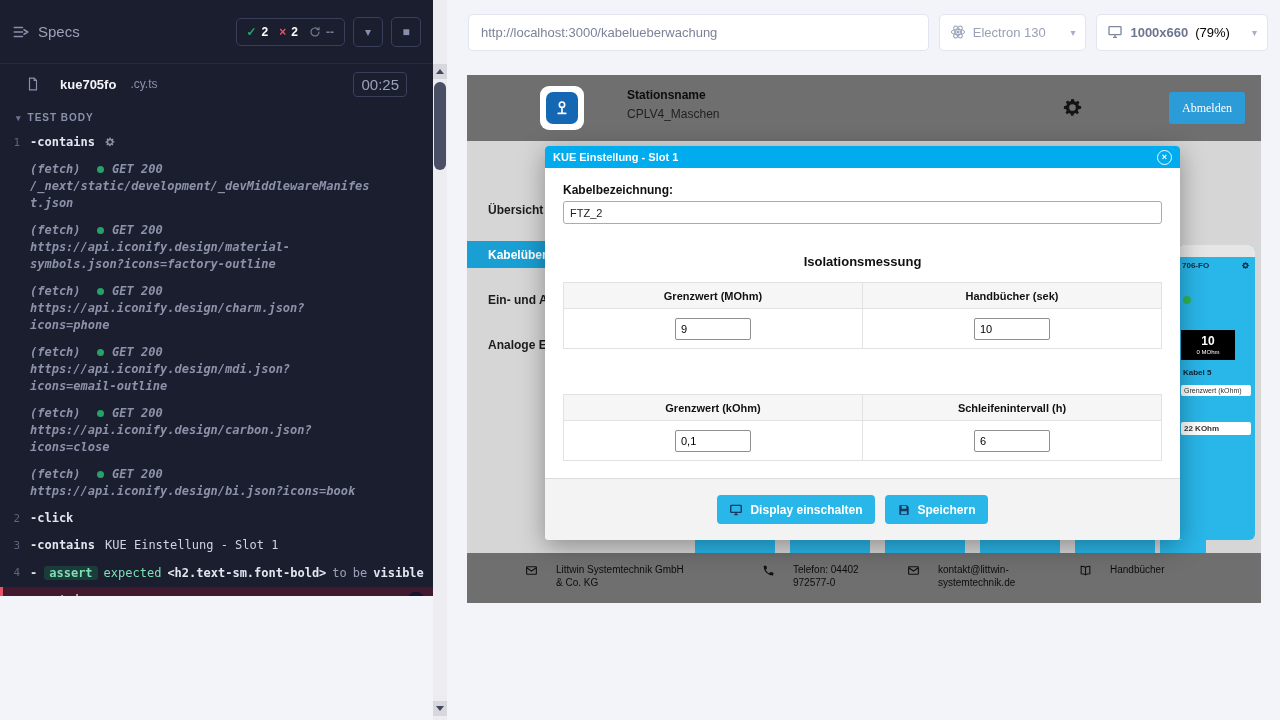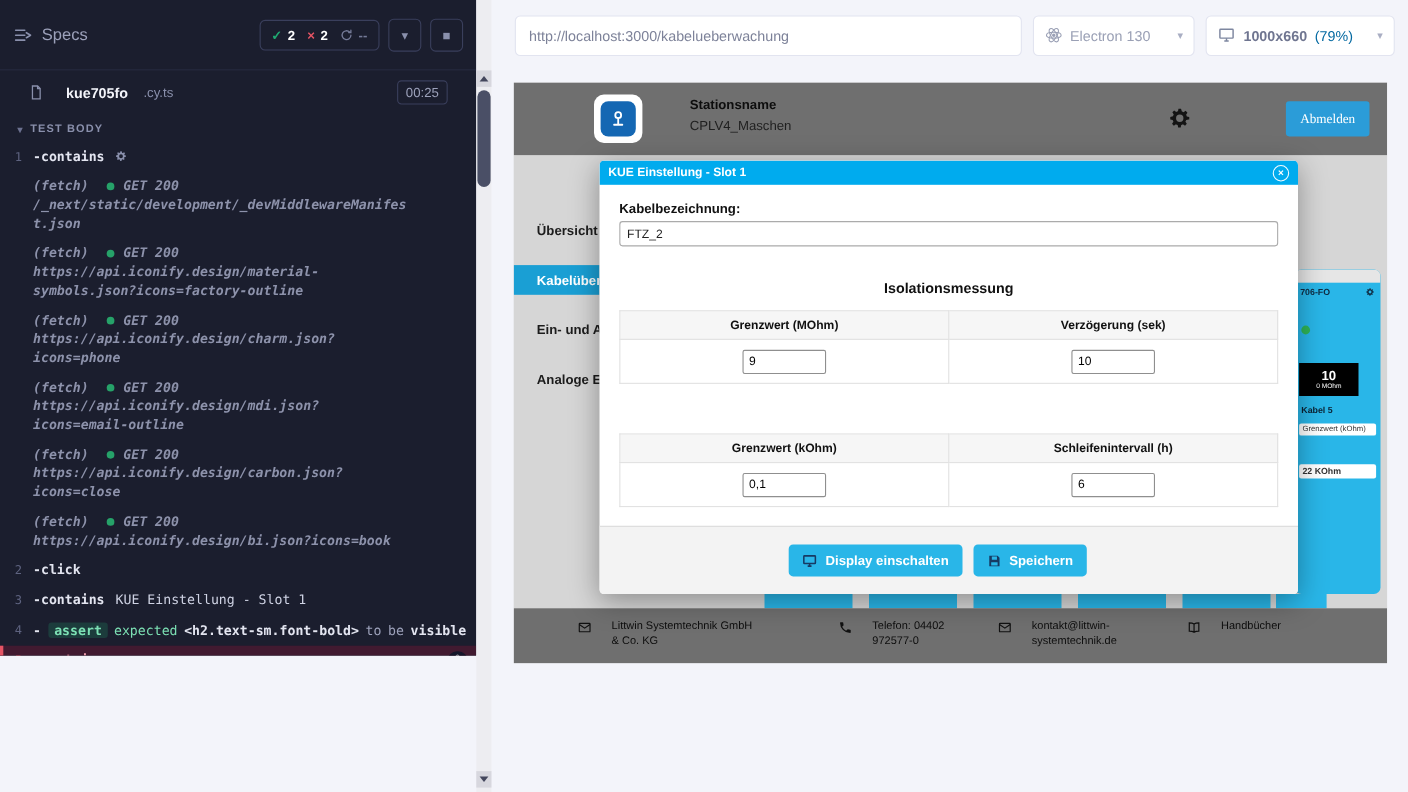--- a/index.html
+++ b/index.html
@@ -22,21 +22,21 @@
   .st b { color:#fff; font-weight:700; }
   .st.pend { color:#747a97; } .st.pend svg { width:12px; height:12px; }
   .sqbtn { width:30px; height:30px; background:transparent; border:1px solid #3a3f5c;
            border-radius:5px; color:#8a90ac; display:flex; align-items:center;
            justify-content:center; font-size:12px; cursor:pointer; }
   .spec-row { height:40px; display:flex; align-items:center; gap:20px; padding:0 26px; }
   .spec-icon { color:#8a90ac; } .spec-icon svg{ width:14px; height:14px; }
   .spec-name { font-weight:700; color:#f3f4fa; font-size:13px; }
   .spec-ext  { color:#8a90ac; font-size:12px; margin-left:-6px; }
   .timer { margin-left:auto; border:1px solid #3a3f5c; border-radius:4px;
-           color:#9ca1ba; font-size:12px; padding:3px 7px; }
+           color:#9ca1ba; font-size:15px; padding:3px 7px; }
   .testbody { display:flex; align-items:center; gap:6px; padding:8px 0 6px 16px;
               color:#8a90ac; font-size:10px; letter-spacing:1px; font-weight:700; }
   .tb-chev { font-size:9px; color:#6c7190; }
 
   .log { font-family:"DejaVu Sans Mono", monospace; font-size:12px; }
   .crow { display:flex; align-items:flex-start; padding:5px 8px 5px 0; }
   .num { flex:none; width:30px; text-align:right; padding-right:10px;
          color:#5e6380; font-size:11px; line-height:17px; }
   .cmd { color:#e3e5f0; font-weight:700; line-height:17px; }
   .cdetail { color:#cfd3e4; margin-left:10px; line-height:17px; }
@@ -88,21 +88,21 @@
   .urlinput { width:462px; height:37px; border:1px solid #e2e4f0; border-radius:5px;
               background:#fff; color:#7d8299; font-size:13px; padding:0 12px;
               font-family:inherit; outline:none; }
   .select { height:37px; background:#fff; border:1px solid #e2e4f0; border-radius:5px;
             display:flex; align-items:center; gap:7px; padding:0 10px;
             color:#9aa0b5; font-size:13px; cursor:pointer; }
   .select.browser { margin-left:auto; width:148px; }
   .select.viewport { width:172px; }
   .select svg { width:16px; height:16px; flex:none; }
   .vp { color:#6f7590; font-weight:700; }
-  .zoom { color:#0369a1; }
+  .zoom { color:#000000; }
   .caret { margin-left:auto; color:#a9aec3; font-size:10px; }
 
   
   .aut { position:absolute; left:20px; top:75px; width:794px; height:528px;
          background:#d6d6d6; overflow:hidden; }
   .app-header { position:absolute; top:0; left:0; right:0; height:66px; background:#6f6f6f; }
   .logo { position:absolute; left:73px; top:11px; width:44px; height:44px; background:#fff;
           border-radius:9px; display:flex; align-items:center; justify-content:center; }
   .logo-inner { width:32px; height:32px; background:#1467b3; border-radius:7px;
                 display:flex; align-items:center; justify-content:center; color:#fff; }
@@ -471,21 +471,21 @@
         <span class="m-close">×</span>
       </div>
       <div class="m-label">Kabelbezeichnung:</div>
       <input class="m-input" value="FTZ_2" style="">
 
       <div class="m-sec s1">Isolationsmessung</div>
       <table class="mtable t1">
         <thead>
           <tr>
             <th>Grenzwert (MOhm)</th>
-            <th>Verzögerung (sek)</th>
+            <th>Handbücher (sek)</th>
           </tr>
         </thead>
         <tbody>
           <tr>
             <td><input value="9" style=""></td>
             <td><input value="10" style=""></td>
           </tr>
         </tbody>
       </table>
 

